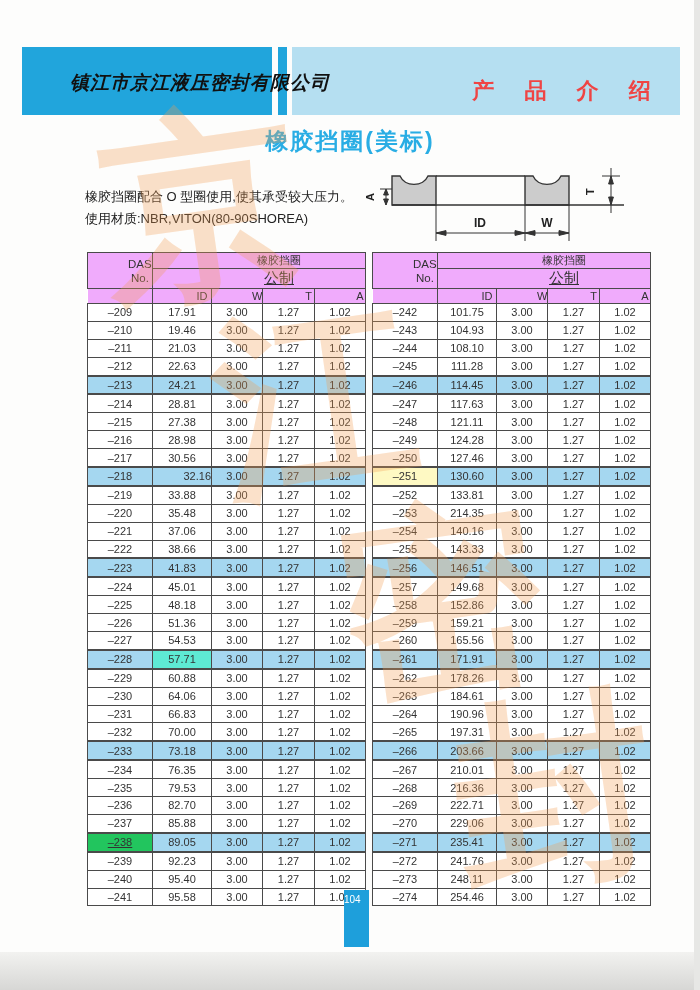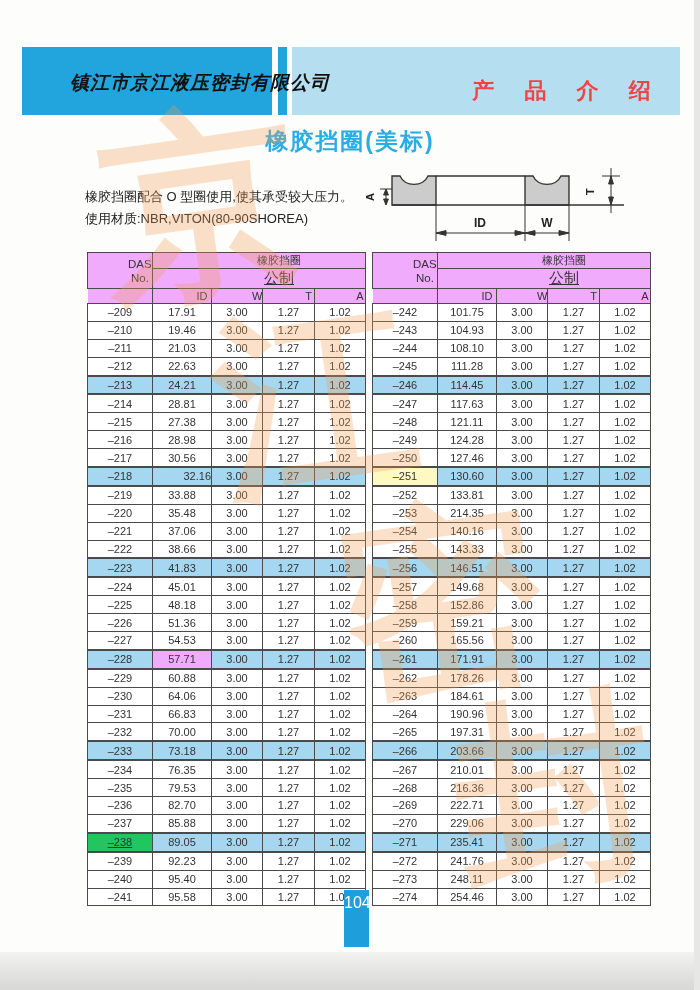--- a/index.html
+++ b/index.html
@@ -41,21 +41,21 @@
   table.dims thead th{background:#f0abfc;padding-left:40px;}
   th.dash-head{font-size:11.5px;line-height:14px;}
   th.group-head{height:14px;font-size:11px;}
   th.unit-head{height:12px;font-size:15px;text-decoration:underline;}
   th.col-head{height:14px;font-size:11px;}
   table.dims tbody td{height:16.9px;}
   table.dims tbody tr.hl td{background:#a5d7f0;border-top-width:2px;border-bottom-width:2px;}
 
   
   .pagenum{position:absolute;left:344px;top:890px;width:25px;height:57px;
-    color:#fff;font-size:16px;text-align:left;padding-top:4px;box-sizing:border-box;}
+    color:#fff;font-size:10px;text-align:left;padding-top:4px;box-sizing:border-box;}
 
   
   .wm{position:absolute;z-index:5;pointer-events:none;font-weight:bold;
     font-size:200px;line-height:1;opacity:0.30;transform:rotate(-8deg);
     font-family:"DejaVu Serif", serif;}
   .wm1{left:100px;top:105px;}
   .wm2{left:215px;top:300px;}
   .wm3{left:340px;top:500px;}
   .wm4{left:455px;top:690px;}
 </style>
@@ -283,21 +283,21 @@
       </tr>
       <tr>
         <td>–227</td>
         <td>54.53</td>
         <td>3.00</td>
         <td>1.27</td>
         <td>1.02</td>
       </tr>
       <tr class="hl">
         <td style="background: rgb(165, 215, 240);">–228</td>
-        <td style="background: #f0abfc; margin-left: 24px;">57.71</td>
+        <td style="background: #5eead4; margin-left: 24px;">57.71</td>
         <td style="background: rgb(165, 215, 240);">3.00</td>
         <td style="background: rgb(165, 215, 240);">1.27</td>
         <td style="background: rgb(165, 215, 240);">1.02</td>
       </tr>
       <tr>
         <td>–229</td>
         <td>60.88</td>
         <td>3.00</td>
         <td>1.27</td>
         <td>1.02</td>

